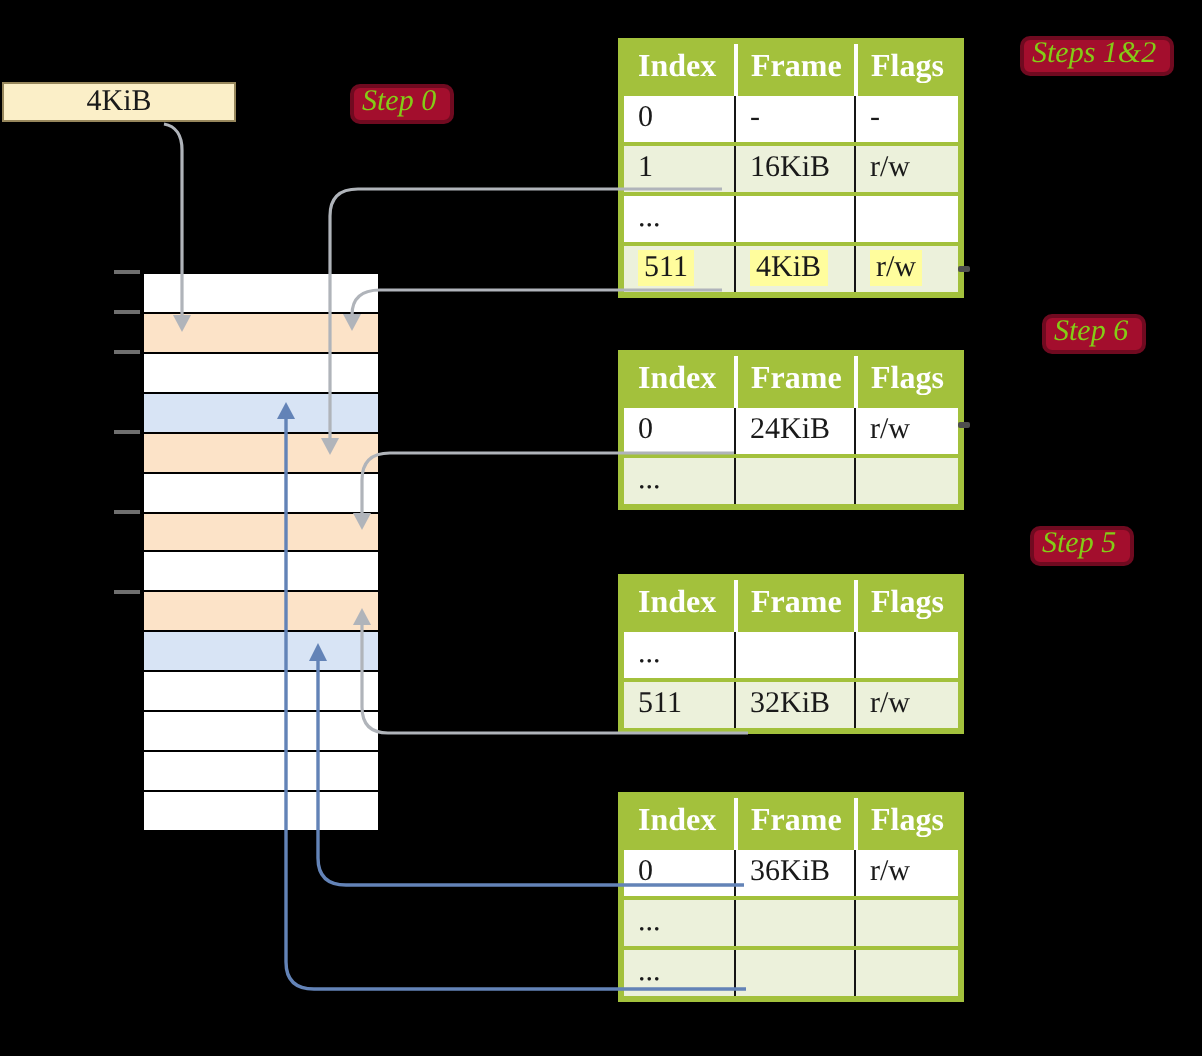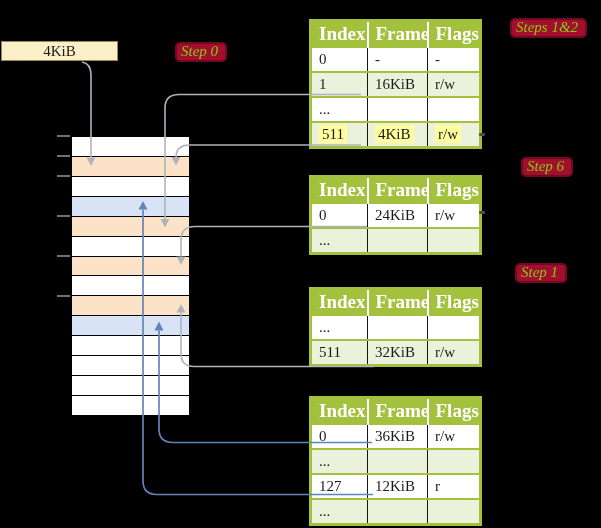--- a/index.html
+++ b/index.html
@@ -47,21 +47,21 @@
   #pt0{top:19px;} #pt1{top:175px;} #pt2{top:287px;} #pt3{top:396px;}
   .pt table{
     border-collapse:collapse;background:#fff;
     border:3px solid var(--table-green);
     table-layout:fixed;width:170px;
     font-family:"Liberation Serif","DejaVu Serif",serif;
     font-size:15px;color:#1a1a1a;
   }
   .pt th{
     background:var(--table-green);color:#fff;text-align:left;font-weight:bold;
-    padding:2px 0 2px 7px;line-height:20px;font-size:19px;
+    padding:2px 0 2px 7px;line-height:20px;font-size:16px;
     border-left:2px solid #fff;
   }
   .pt th:first-child{border-left:none;}
   .pt td{
     border-top:2.5px solid var(--table-green);
     border-left:1.5px solid #151515;
     padding:1px 0 2px 7px;line-height:20px;height:20px;
     overflow:hidden;white-space:nowrap;
   }
   .pt td:first-child{border-left:none;}
@@ -76,21 +76,21 @@
   #stub2{left:479px;top:211px;}
 </style>
 </head>
 <body>
 
 <div class="scale-box">4KiB</div>
 
 <div class="badge" id="badge-step0">Step 0</div>
 <div class="badge" id="badge-steps12">Steps 1&amp;2</div>
 <div class="badge" id="badge-step3">Step 6</div>
-<div class="badge" id="badge-step4">Step 1</div>
+<div class="badge" id="badge-step4">Step 5</div>
 
 <div class="memcol" id="memcol">
     <div class="mem-row white"></div>
     <div class="mem-row orange"></div>
     <div class="mem-row white"></div>
     <div class="mem-row blue"></div>
     <div class="mem-row orange"></div>
     <div class="mem-row white"></div>
     <div class="mem-row orange"></div>
     <div class="mem-row white"></div>
@@ -223,25 +223,20 @@
         <tr>
           <td>0</td>
           <td>36KiB</td>
           <td>r/w</td>
         </tr>
         <tr class="shaded">
           <td>...</td>
           <td></td>
           <td></td>
         </tr>
-        <tr>
-          <td>127</td>
-          <td>12KiB</td>
-          <td>r</td>
-        </tr>
         <tr class="shaded">
           <td>...</td>
           <td></td>
           <td></td>
         </tr>
       </tbody>
     </table>
   </div>
 
 <div class="stub" id="stub1"></div>

